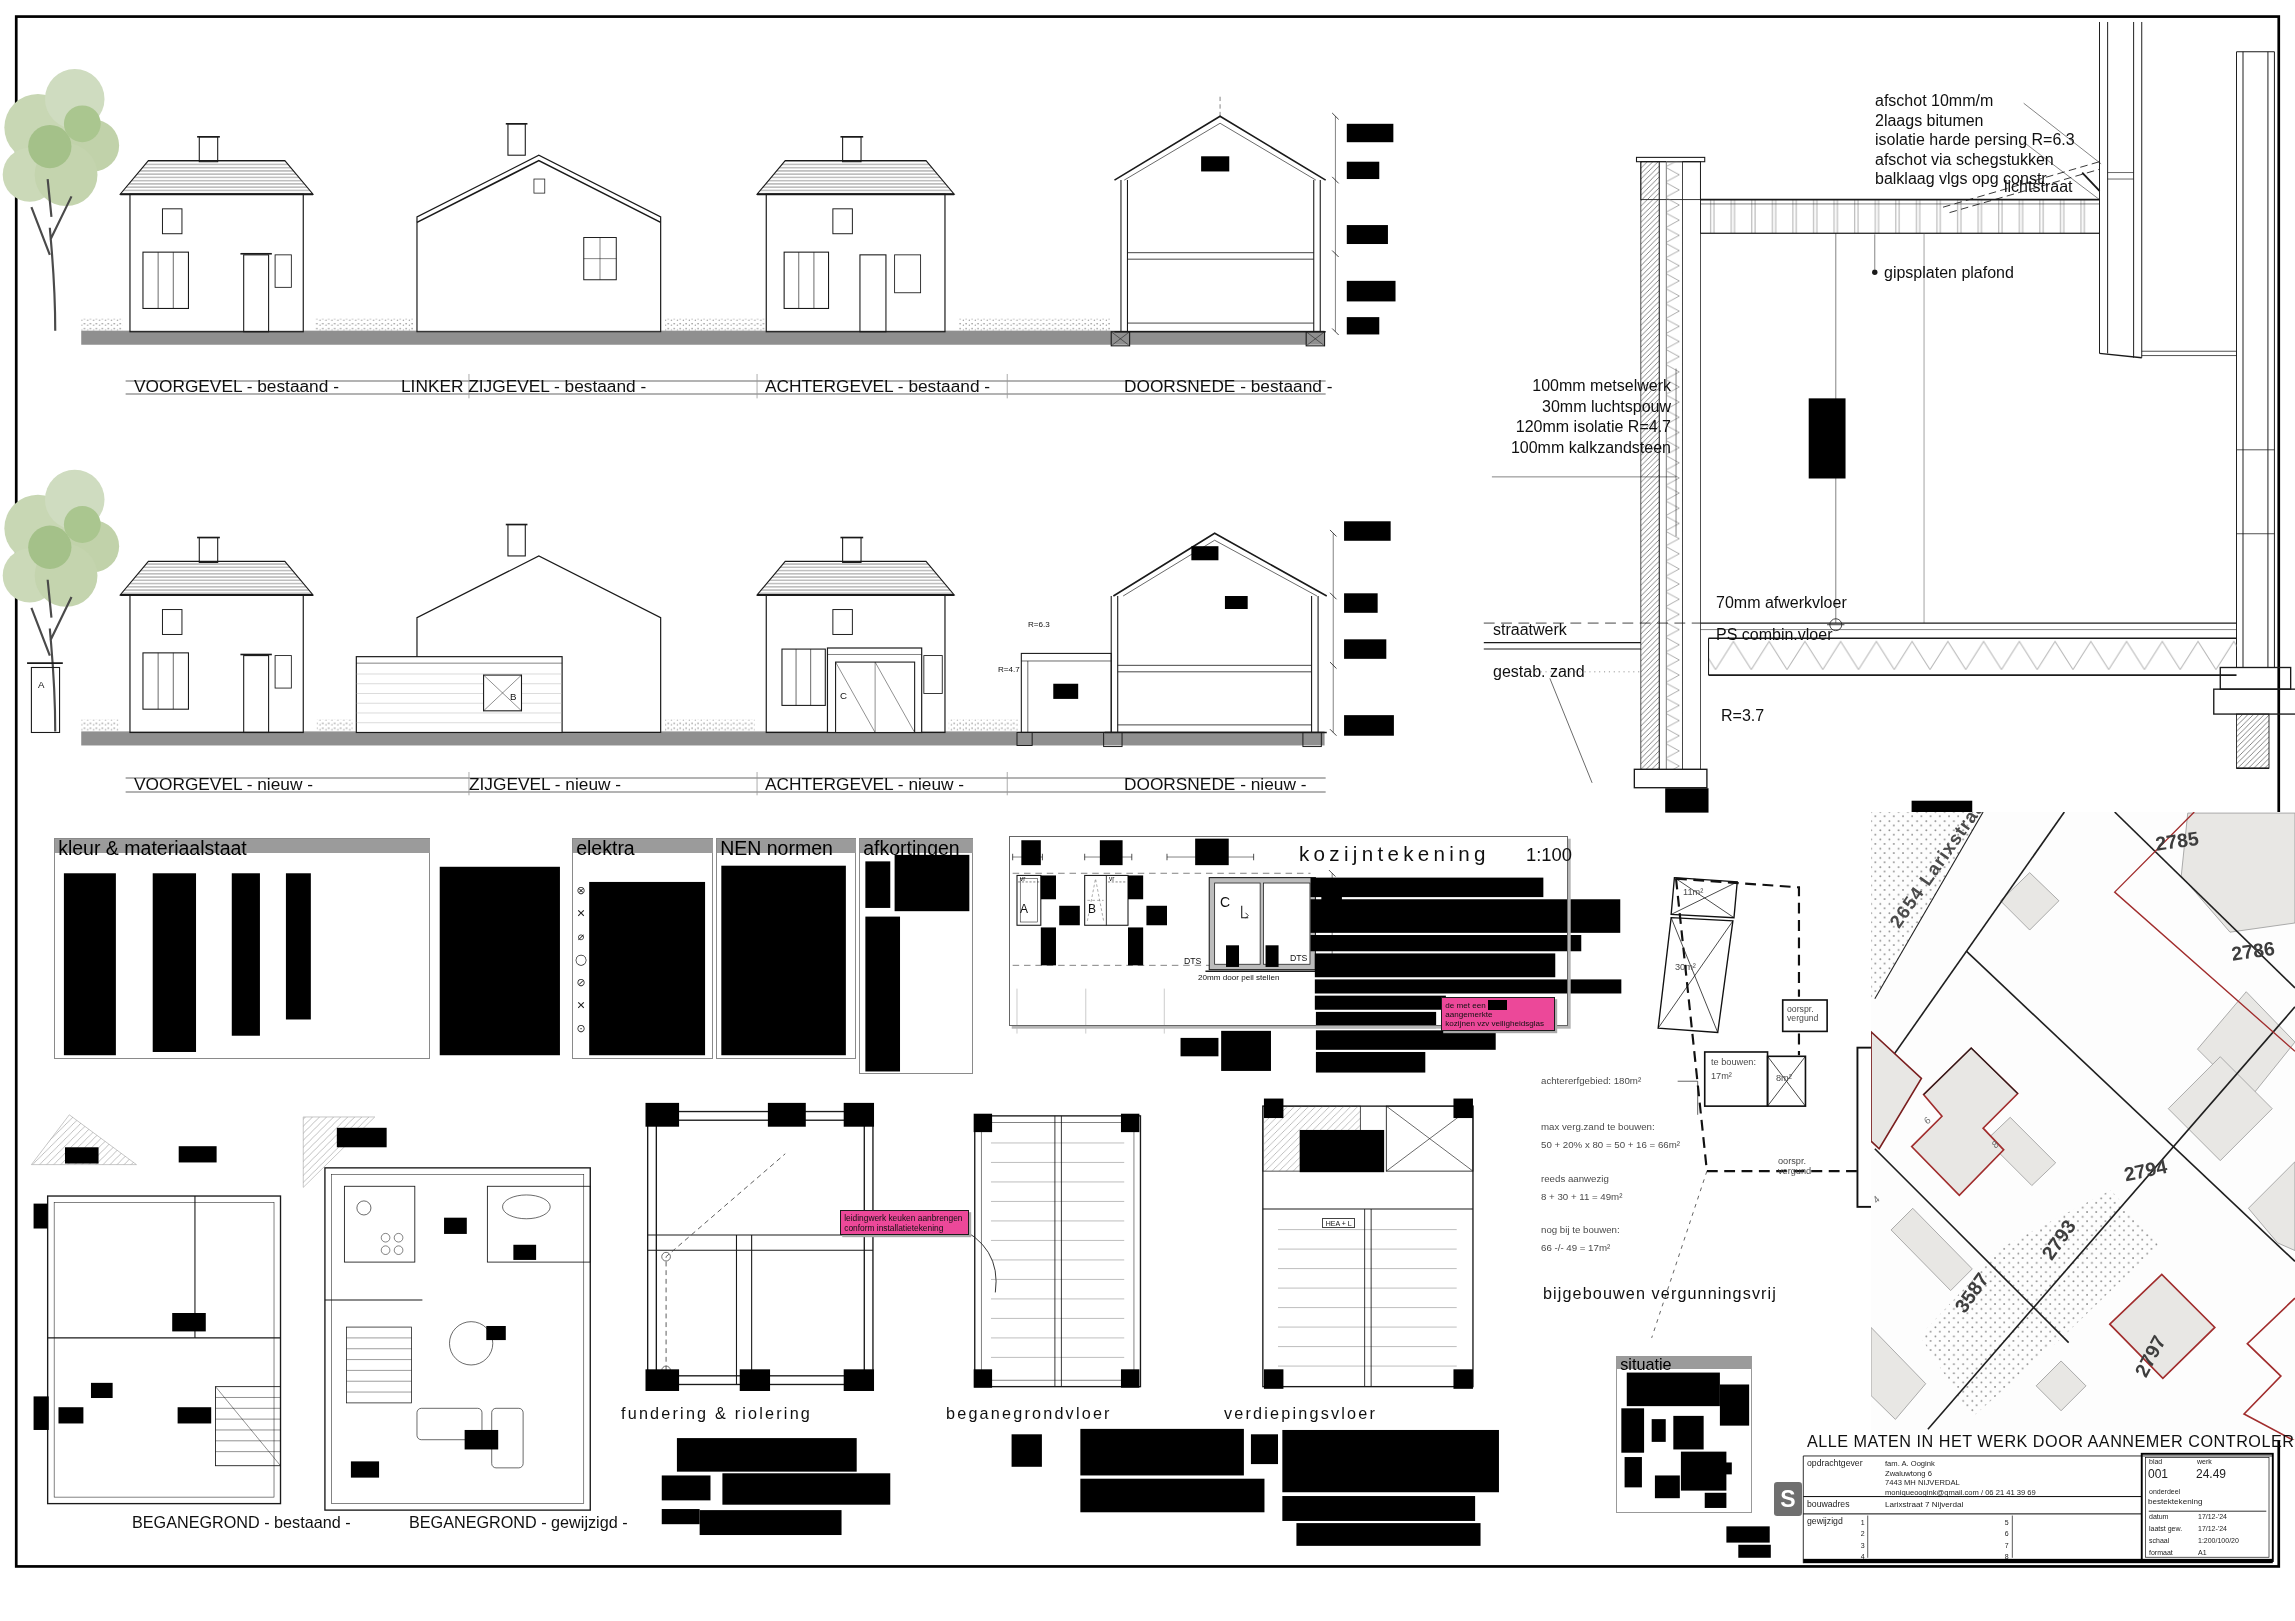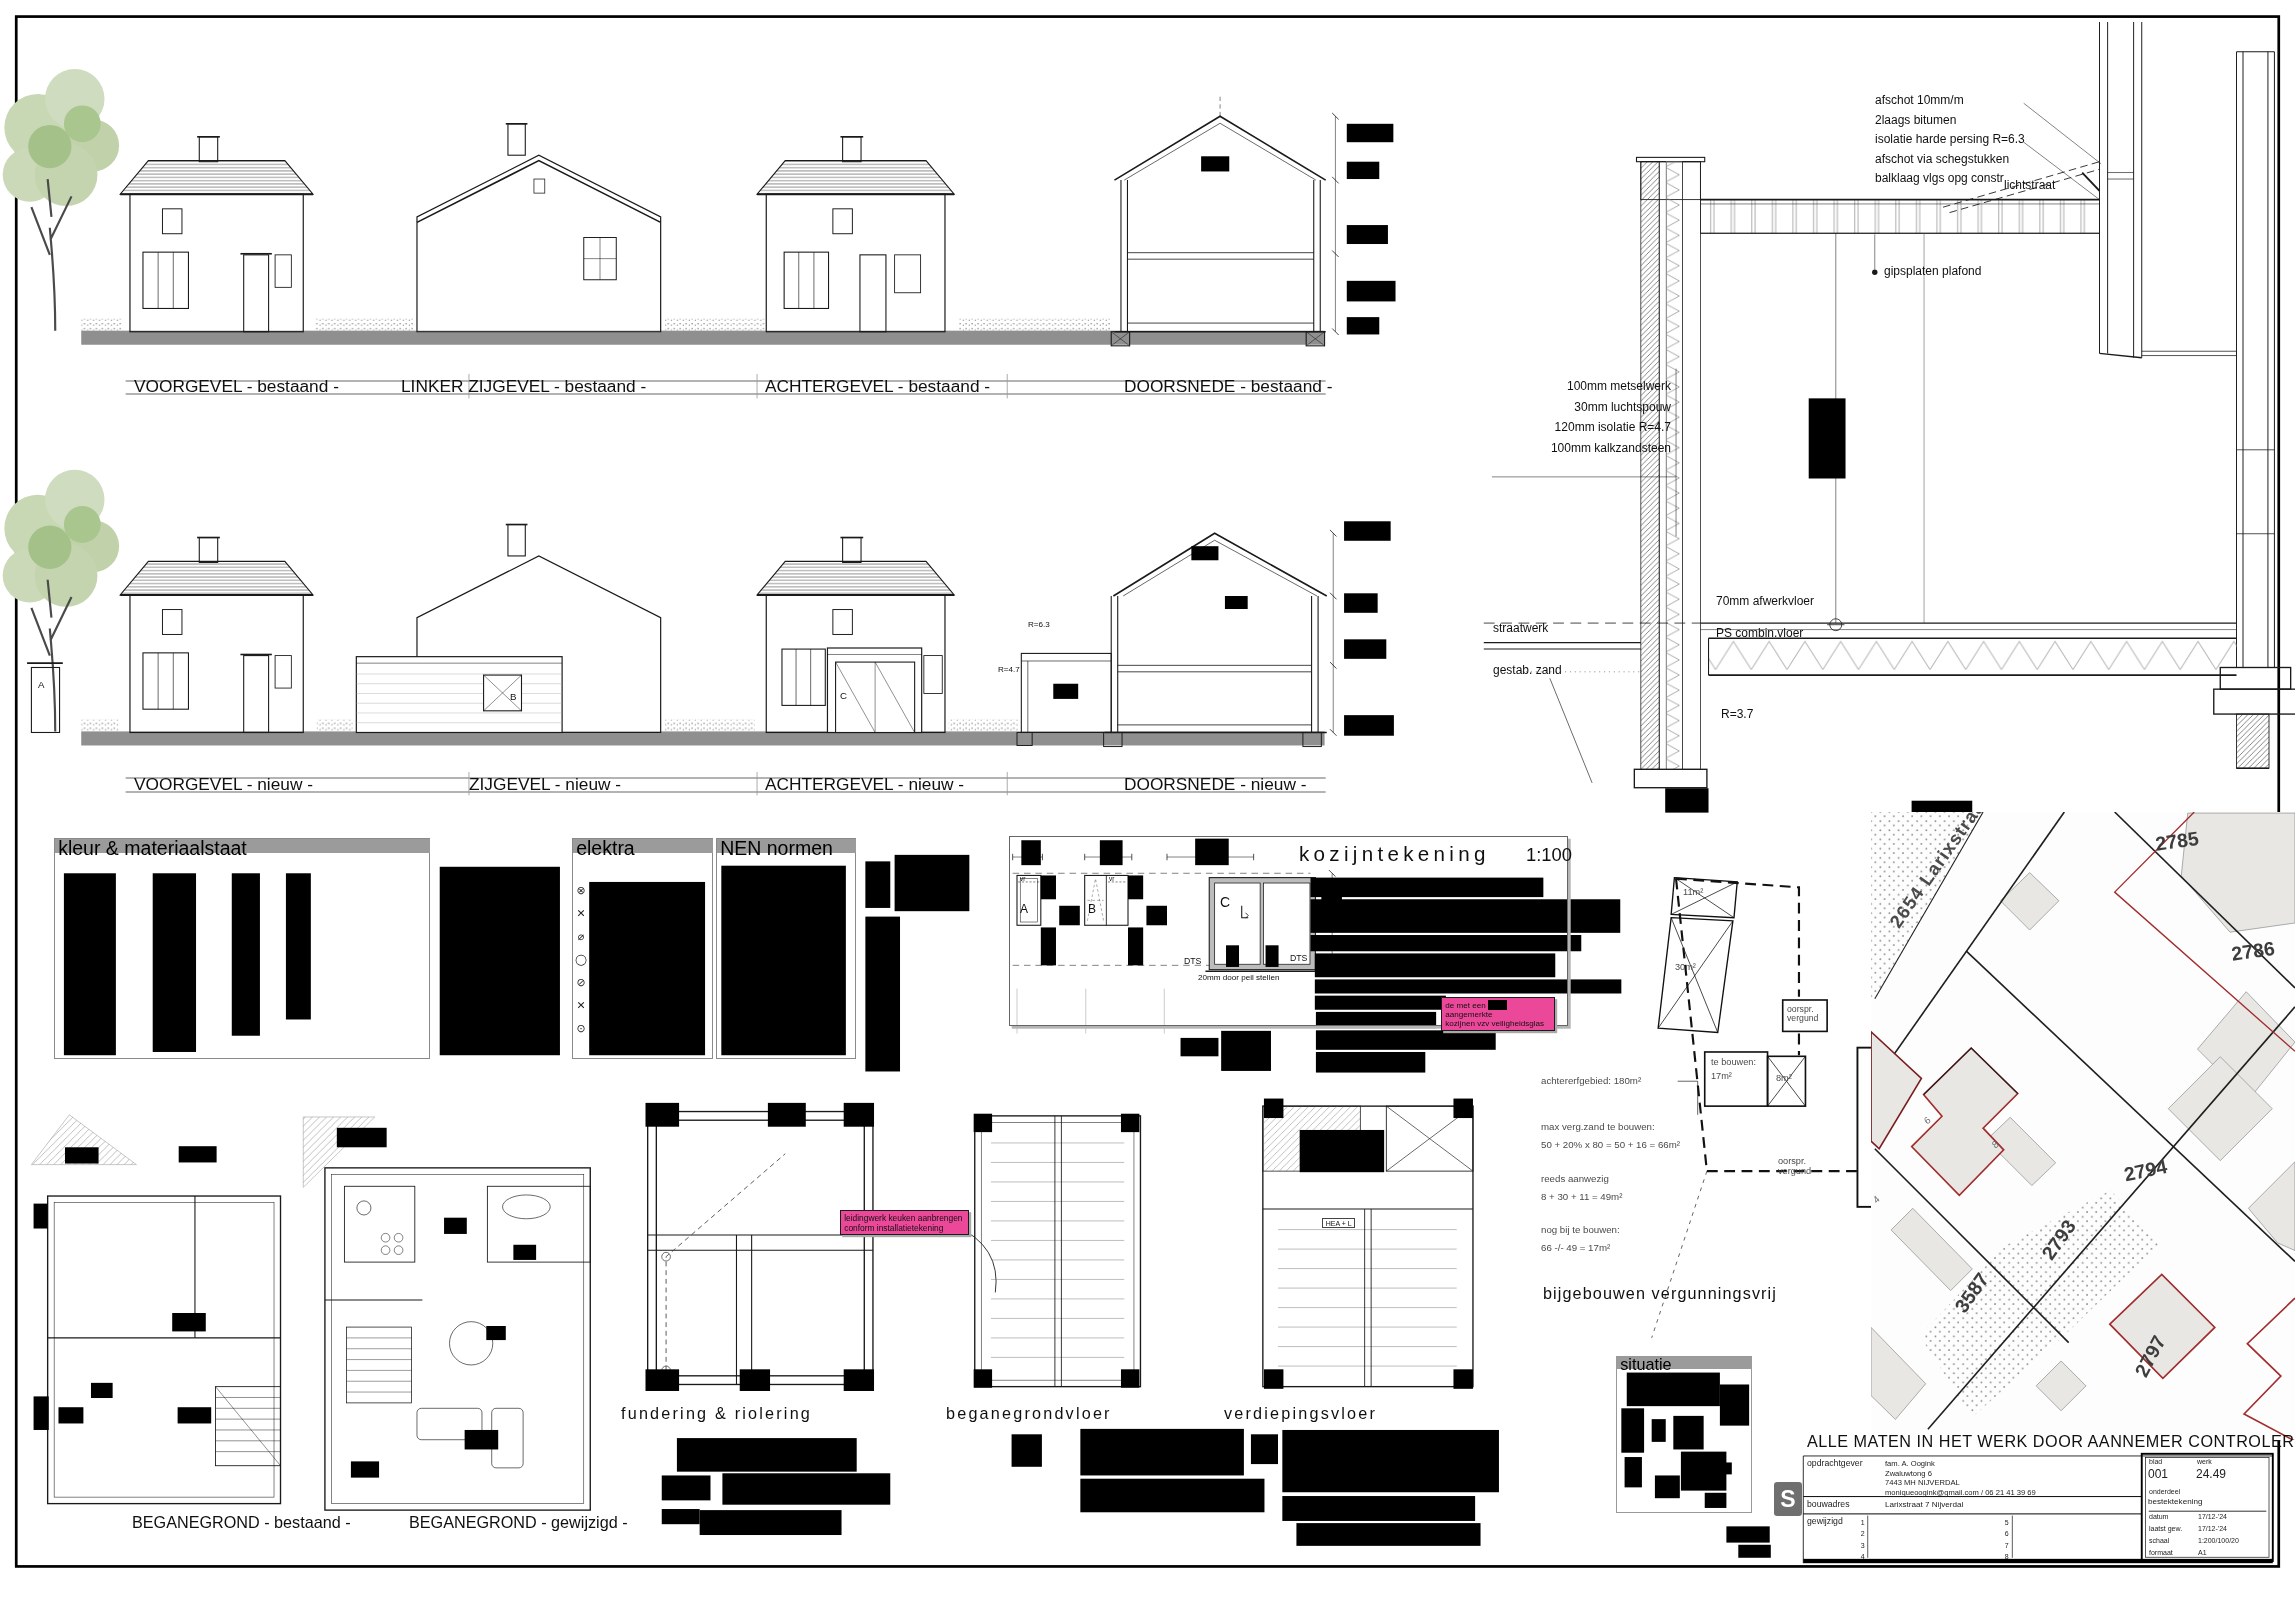--- a/index.html
+++ b/index.html
@@ -4,21 +4,21 @@
 <style>
   html,body{margin:0;padding:0;background:#fff;}
   #sheet{position:relative;width:2295px;height:1622px;background:#fff;overflow:hidden;
          font-family:"Liberation Sans",sans-serif;}
   svg{display:block;}
   #art{position:absolute;left:0;top:0;}
   .t{position:absolute;white-space:nowrap;color:#101010;line-height:1.06;
      font-family:"Liberation Sans",sans-serif;}
   .s12{font-size:6.5px}.s13{font-size:7px}.s14{font-size:7.6px}.s15{font-size:8.1px}
   .s16{font-size:8.7px}.s17{font-size:9.2px}.s18{font-size:9.7px}.s20{font-size:10.8px}
-  .s22{font-size:12px}.s23{font-size:12px}.s26{font-size:14px}.s27{font-size:12px}
+  .s22{font-size:12px}.s23{font-size:16px}.s26{font-size:14px}.s27{font-size:12px}
   .s30{font-size:16.2px}.s32{font-size:17.3px}.s34{font-size:18.4px}
   .s38{font-size:20.6px}
   .gray{color:#4a4a4a}
   .sp4{letter-spacing:2.2px}.sp8{letter-spacing:4.3px}.sp2{letter-spacing:1.1px}
   .panel{position:absolute;border:0.8px solid #8a8a8a;}
   .panel .bar{position:absolute;left:-0.5px;top:-0.5px;right:-0.5px;height:14px;background:#9b9b9b;}
   .panel .ptitle{position:absolute;left:3.2px;top:-2.2px;font-size:19.5px;color:#000;white-space:nowrap;z-index:2;}
   .notebox{position:absolute;border:1.1px solid #1c1c1c;background:#ec4899;box-shadow:2.2px 2.2px 0 #a9a9a9;
            padding:1.6px 3.2px;color:#111;}
   .blk{display:inline-block;width:20.6px;height:12px;background:#000;vertical-align:middle;margin:0 2.2px;}
@@ -582,20 +582,24 @@
     <div class="elsym s20">◯</div>
     <div class="elsym s20">⊘</div>
     <div class="elsym s20">✕</div>
     <div class="elsym s20">⊙</div>
   </div>
 </div>
 <div class="panel" style="left:716px;top:838px;width:138px;height:219px">
   <div class="bar"></div>
   <div class="ptitle">NEN normen</div>
 </div>
+<div class="panel" style="left:859px;top:838px;width:112px;height:234px">
+  <div class="bar"></div>
+  <div class="ptitle">afkortingen</div>
+</div>
 
 <div class="panel" style="left:1009px;top:836px;width:557px;height:188px;border-color:#666;box-shadow:2.7px 2.7px 0 #b5b5b5"></div>
 <div class="t s38 sp8" style="left:1299px;top:843px">kozijntekening</div>
 <div class="t s34" style="left:1526px;top:845px">1:100</div>
 <div class="t s22" style="left:1020px;top:903px">A</div>
 <div class="t s22" style="left:1088px;top:903px">B</div>
 <div class="t s26" style="left:1220px;top:895px">C</div>
 <div class="t s12" style="left:1020px;top:876px">vr</div>
 <div class="t s12" style="left:1109px;top:876px">vr</div>
 <div class="t s16" style="left:1184px;top:957px">DTS</div>

